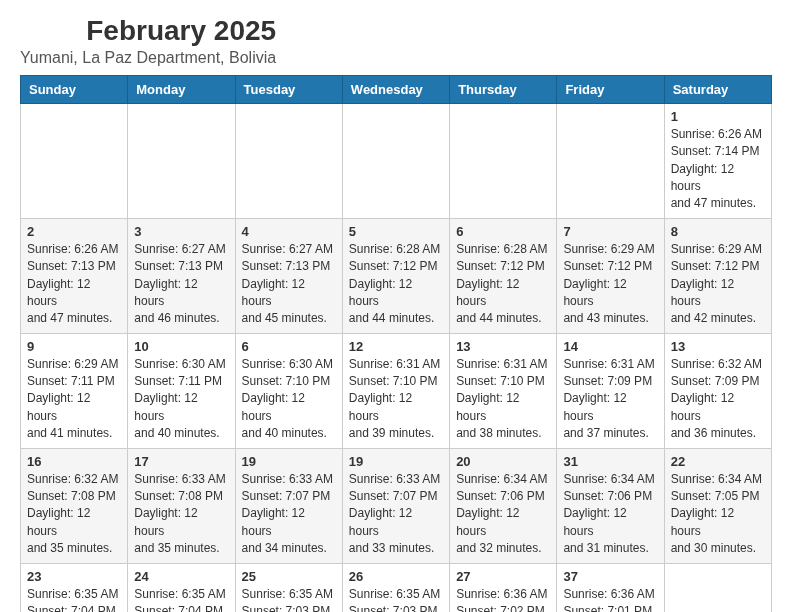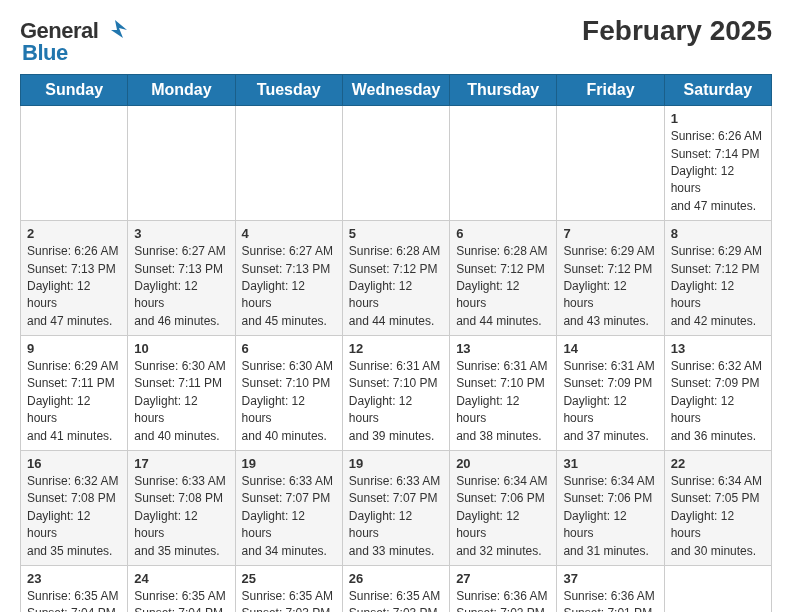--- a/index.html
+++ b/index.html
@@ -62,24 +62,24 @@
       margin-top: 2px;
     }
     .calendar {
       width: 100%;
       border-collapse: collapse;
       border: 1px solid #ccc;
     }
     .calendar th {
       background: #2176ae;
       color: #fff;
-      font-size: 16px;
+      font-size: 13px;
       font-weight: bold;
       padding: 6px 8px;
-      text-align: center;
+      text-align: left;
       border: 1px solid #1a5f8a;
     }
     .calendar td {
       vertical-align: top;
       border: 1px solid #ccc;
       padding: 5px 6px;
       width: calc(100% / 7);
       min-height: 90px;
       background: #fff;
     }
@@ -100,35 +100,23 @@
     }
     .empty-cell {
       background: #fff !important;
     }
   </style>
 </head>
 <body>
 
 <div class="page">
   <div class="header">
-    <div class="logo">
-      <div class="logo-text">
-        <span class="logo-general">General</span>
-        <span class="logo-bird">
-          <svg width="28" height="28" viewBox="0 0 28 28" style="display:inline-block;vertical-align:middle;margin-left:1px;">
-            <polygon points="14,4 26,14 18,12 22,22 10,14 16,14" fill="#2176ae"></polygon>
-          </svg>
-        </span>
-      </div>
-      <div style="display:flex;align-items:center;margin-top:-4px;margin-left:2px;">
-        <span class="logo-blue">Blue</span>
-      </div>
-    </div>
     <div class="title-block">
       <div class="month-title">February 2025</div>
+      <div class="location-title">Yumani, La Paz Department, Bolivia</div>
     </div>
   </div>
 
   <table class="calendar">
     <thead>
       <tr>
         <th>Sunday</th>
         <th>Monday</th>
         <th>Tuesday</th>
         <th>Wednesday</th>

